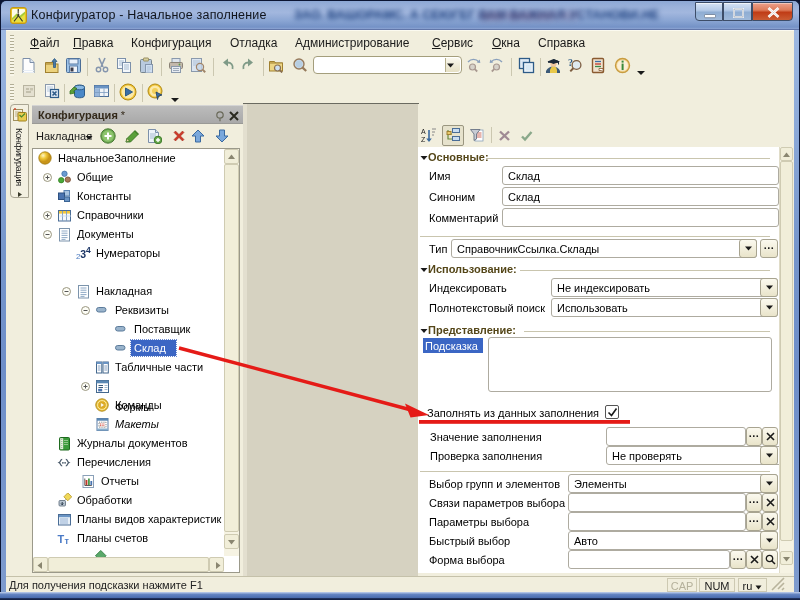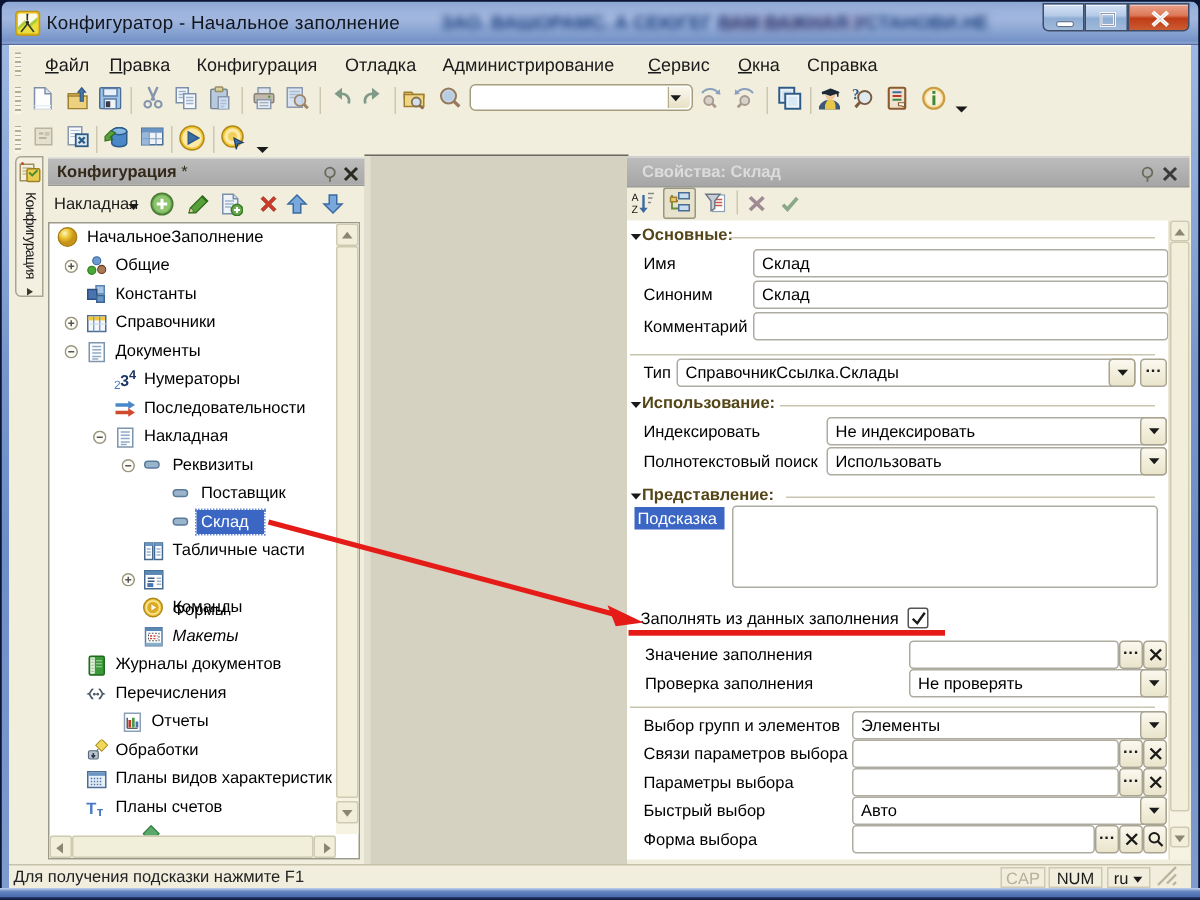--- a/index.html
+++ b/index.html
@@ -392,29 +392,20 @@
         <span class="lbl" style="left:44px;">Документы</span>
       </div>
       <div class="trow" style="top:95px;">
         <svg class="abs" style="left:43px;top:2px" width="15" height="15" viewBox="0 0 15 15">
           <text x="0" y="13" font-size="8" fill="#4a7ac0" font-family="Liberation Sans">2</text>
           <text x="4.2" y="11.5" font-size="10.5" font-weight="bold" fill="#1a3464" font-family="Liberation Sans">3</text>
           <text x="10" y="6.8" font-size="8.5" font-weight="bold" fill="#1a3464" font-family="Liberation Sans">4</text>
         </svg>
         <span class="lbl" style="left:63px;">Нумераторы</span>
       </div>
-      <div class="trow" style="top:114px;">
-        <svg class="abs" style="left:43px;top:2px" width="15" height="15" viewBox="0 0 15 15">
-          <path d="M1 5h9" stroke="#4a88c8" stroke-width="2.2"></path>
-          <path d="M9.5 2.2L14 5l-4.5 2.8z" fill="#4a88c8"></path>
-          <path d="M1 10h9" stroke="#d04a30" stroke-width="2.2"></path>
-          <path d="M9.5 7.2L14 10l-4.5 2.8z" fill="#d04a30"></path>
-        </svg>
-        <span class="lbl" style="left:63px;">Последовательности</span>
-      </div>
       <div class="trow" style="top:133px;">
         <svg class="abs" style="left:29px;top:5px" width="9" height="9" viewBox="0 0 9 9">
           <circle cx="4.5" cy="4.5" r="4" fill="#fdfdf6" stroke="#9a9680"></circle>
           <path d="M2.5 4.5h4" stroke="#555" stroke-width="1"></path>
         </svg>
         <svg class="abs" style="left:43px;top:2px" width="15" height="15" viewBox="0 0 15 15">
           <rect x="2.5" y="1.5" width="10" height="12.5" fill="#fdfeff" stroke="#7c94ac"></rect>
           <path d="M4.5 4h6M4.5 6.2h6M4.5 8.4h6M4.5 10.6h6M4.5 12.4h4" stroke="#8fa9c6" stroke-width="1"></path>
         </svg>
         <span class="lbl" style="left:63px;">Накладная</span>
@@ -557,30 +548,20 @@
             <path d="M0.5 4.5L5 1v7z" fill="#8a8670"></path>
           </svg></div>
 <div class="sbtn" style="left:176px;top:0;width:15px;height:15px;"><svg width="6" height="9" viewBox="0 0 6 9" style="margin-left:2px;margin-top:3px">
             <path d="M5.5 4.5L1 8V1z" fill="#8a8670"></path>
           </svg></div>
 <div class="sthumb" style="left:15px;top:0;width:161px;height:15px;"></div>
 </div>
     </div>
   </div>
 <div id="rp">
-    <div id="rphdr">
-      <span class="t">Свойства: Склад</span>
-      <svg class="abs" style="left:342px;top:5px" width="10" height="12" viewBox="0 0 10 12">
-        <circle cx="5" cy="5" r="3.2" fill="none" stroke="#6a6a5a" stroke-width="1.2"></circle>
-        <path d="M5 8.2v3" stroke="#6a6a5a" stroke-width="1.2"></path>
-      </svg>
-      <svg class="abs" style="left:356px;top:5px" width="12" height="12" viewBox="0 0 12 12">
-        <path d="M2 2l8 8M10 2l-8 8" stroke="#3a3a3a" stroke-width="2"></path>
-      </svg>
-    </div>
     <div id="rptb">
       <svg class="abs" style="left:3px;top:2px" width="16" height="16" viewBox="0 0 16 16">
         <text x="0" y="7" font-size="7" fill="#1a1a1a" font-family="Liberation Sans">A</text>
         <text x="0" y="15" font-size="7" fill="#1a1a1a" font-family="Liberation Sans">Z</text>
         <path d="M8 3v9" stroke="#3a6aa0" stroke-width="1.6"></path>
         <path d="M8 15l-2.8-3.5h5.6z" fill="#3a6aa0"></path>
         <path d="M11 2h4M11 5h3M11 8h2" stroke="#888" stroke-width="1"></path>
       </svg>
       <div class="abs" style="left:24px;top:0px;width:22px;height:21px;background:#e6e2cc;border:1px solid #9a9680;border-radius:2px;"></div>
       <svg class="abs" style="left:27px;top:2px" width="16" height="16" viewBox="0 0 16 16">

